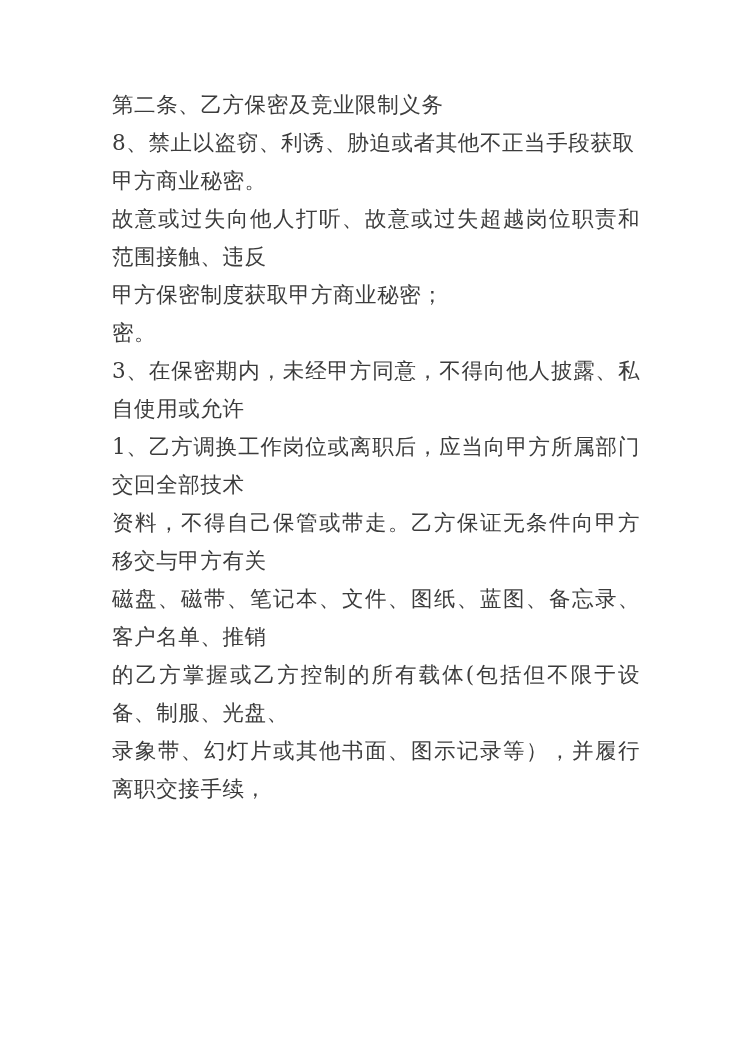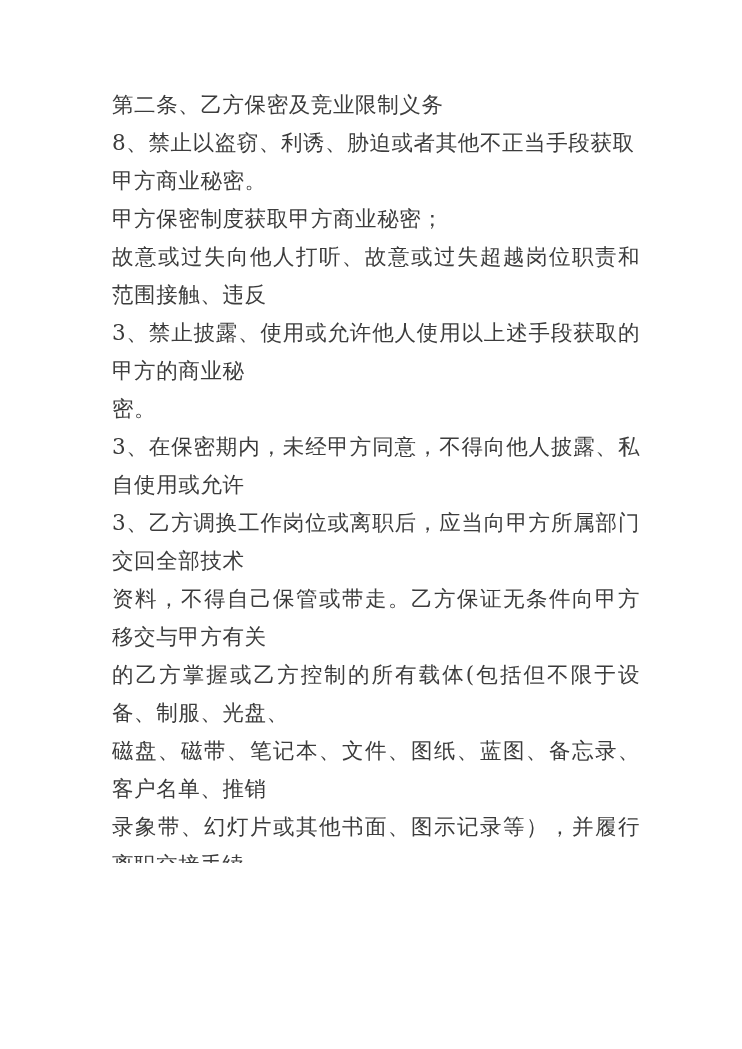--- a/index.html
+++ b/index.html
@@ -76,35 +76,34 @@
 
   <div class="doc-body">
     <div>
         <p class="doc-line last">第二条、乙方保密及竞业限制义务</p>
       </div>
     <div>
         <div>
           <p class="doc-line last">8、禁止以盗窃、利诱、胁迫或者其他不正当手段获取甲方商业秘密。</p>
         </div>
         <div>
+          <p class="doc-line">故意或过失向他人打听、故意或过失超越岗位职责和范围接触、违反</p>
           <p class="doc-line last">甲方保密制度获取甲方商业秘密；</p>
-          <p class="doc-line">故意或过失向他人打听、故意或过失超越岗位职责和范围接触、违反</p>
         </div>
         <div>
-          <p class="doc-line">3、禁止披露、使用或允许他人使用以上述手段获取的甲方的商业秘</p>
           <p class="doc-line last">密。</p>
         </div>
         <div>
           <p class="doc-line">3、在保密期内，未经甲方同意，不得向他人披露、私自使用或允许</p>
         </div>
         <div>
-          <p class="doc-line">3、乙方调换工作岗位或离职后，应当向甲方所属部门交回全部技术</p>
+          <p class="doc-line">1、乙方调换工作岗位或离职后，应当向甲方所属部门交回全部技术</p>
           <p class="doc-line">资料，不得自己保管或带走。乙方保证无条件向甲方移交与甲方有关</p>
+          <p class="doc-line">磁盘、磁带、笔记本、文件、图纸、蓝图、备忘录、客户名单、推销</p>
           <p class="doc-line">的乙方掌握或乙方控制的所有载体(包括但不限于设备、制服、光盘、</p>
-          <p class="doc-line">磁盘、磁带、笔记本、文件、图纸、蓝图、备忘录、客户名单、推销</p>
           <p class="doc-line">录象带、幻灯片或其他书面、图示记录等），并履行离职交接手续，</p>
         </div>
       </div>
   </div>
 
   <div class="watermark">
     <div class="wm-main">简用合同</div>
     <div class="wm-sub">源文件下载无水印</div>
   </div>
 

